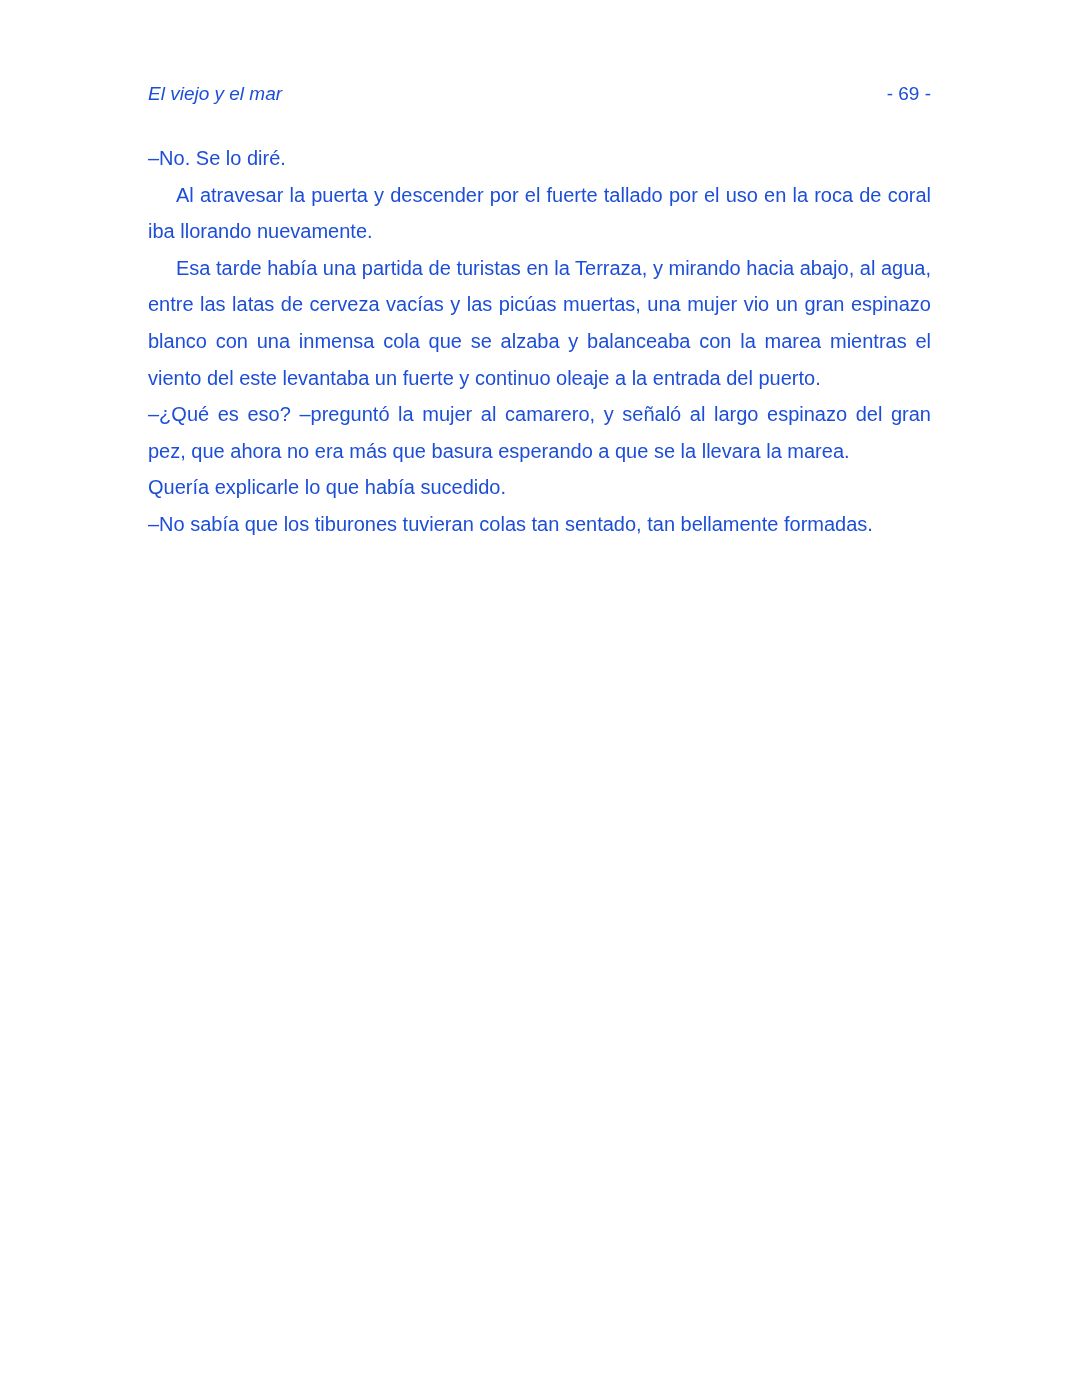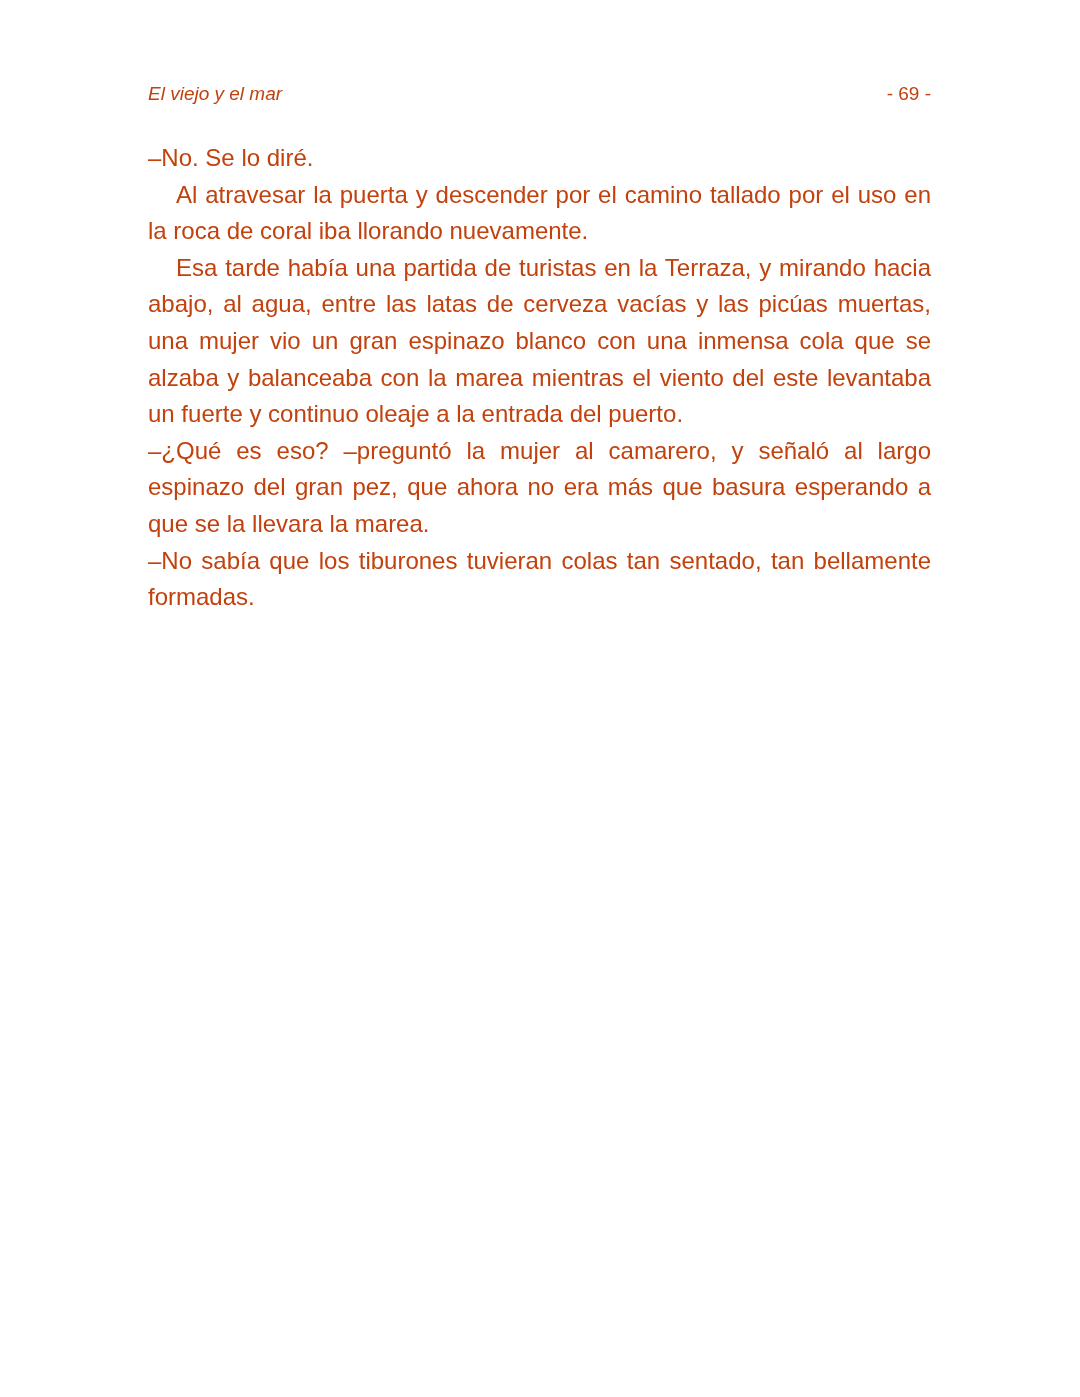--- a/index.html
+++ b/index.html
@@ -6,21 +6,21 @@
     margin: 0;
     padding: 0;
     background: #ffffff;
   }
   .page {
     position: relative;
     width: 1080px;
     height: 1397px;
     background: #ffffff;
     font-family: "Liberation Sans", sans-serif;
-    color: #c2410c;
+    color: #1d4ed8;
     overflow: hidden;
   }
   .header {
     position: absolute;
     top: 74px;
     left: 148px;
     width: 783px;
     display: flex;
     justify-content: space-between;
     align-items: baseline;
@@ -32,21 +32,21 @@
   }
   .page-number {
     font-style: normal;
     margin-top: 8px;
   }
   .body-text {
     position: absolute;
     top: 140px;
     left: 148px;
     width: 783px;
-    font-size: 24px;
+    font-size: 20px;
     line-height: 36.6px;
     text-align: justify;
   }
   .body-text p {
     margin: 0;
     padding: 0;
   }
   .body-text p.indent {
     text-indent: 28px;
   }
@@ -56,19 +56,20 @@
 
 <div class="page">
 
   <div class="header">
     <span class="running-title">El viejo y el mar</span>
     <span class="page-number">- 69 -</span>
   </div>
 
   <div class="body-text">
     <p>–No. Se lo diré.</p>
-    <p class="indent">Al atravesar la puerta y descender por el camino tallado por el uso en la roca de coral iba llorando nuevamente.</p>
+    <p class="indent">Al atravesar la puerta y descender por el fuerte tallado por el uso en la roca de coral iba llorando nuevamente.</p>
     <p class="indent">Esa tarde había una partida de turistas en la Terraza, y mirando hacia abajo, al agua, entre las latas de cerveza vacías y las picúas muertas, una mujer vio un gran espinazo blanco con una inmensa cola que se alzaba y balanceaba con la marea mientras el viento del este levantaba un fuerte y continuo oleaje a la entrada del puerto.</p>
     <p>–¿Qué es eso? –preguntó la mujer al camarero, y señaló al largo espinazo del gran pez, que ahora no era más que basura esperando a que se la llevara la marea.</p>
+    <p>Quería explicarle lo que había sucedido.</p>
     <p>–No sabía que los tiburones tuvieran colas tan sentado, tan bellamente formadas.</p>
   </div>
 
 </div>
 
 </body></html>

